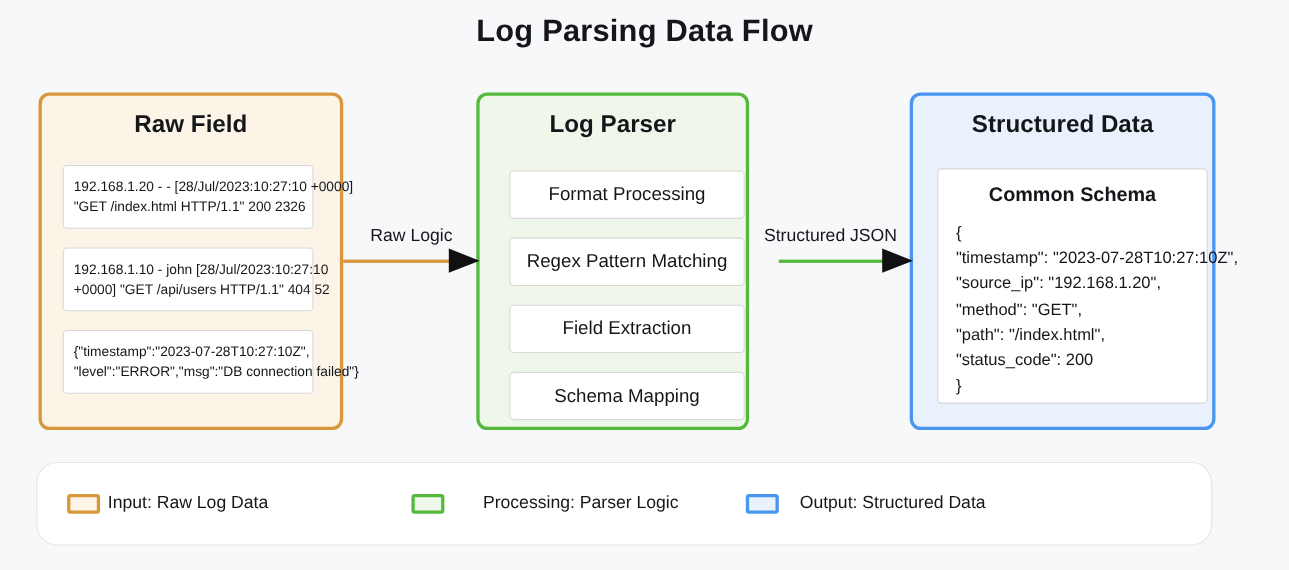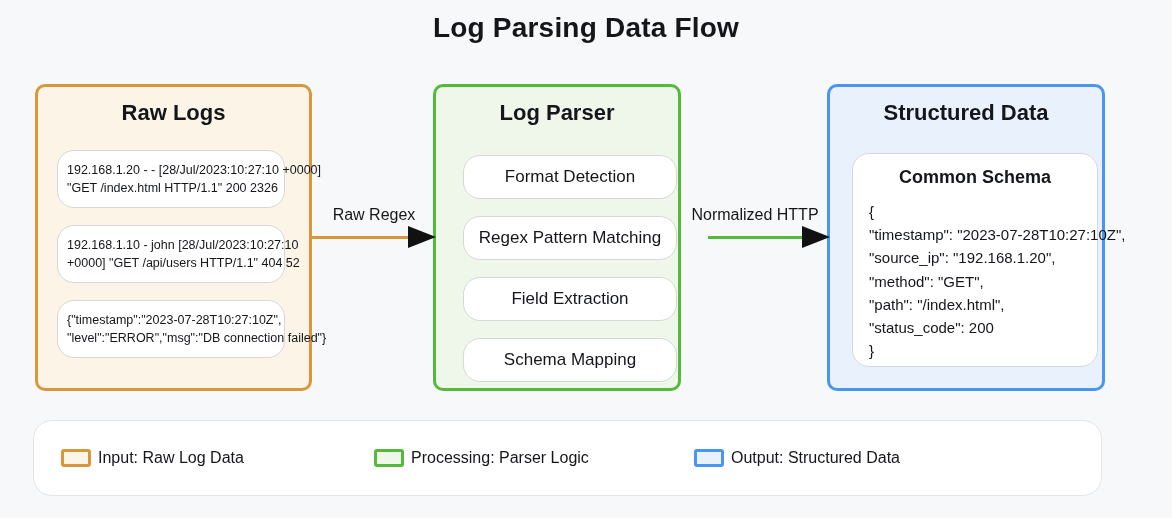--- a/index.html
+++ b/index.html
@@ -38,21 +38,21 @@
   .node-title {
     margin-top: 13px;
     text-align: center;
     font-size: 22px;
     font-weight: 700;
   }
 
   .card {
     background: #fff;
     border: 1px solid var(--card-border, #D7D7D7);
-    border-radius: 17px;
+    border-radius: 4px;
   }
 
   
   .log-card {
     left: 19px; width: 228px; height: 58px;
     padding: 10px 0 0 9px;
     font-size: 12.5px;
     line-height: 18px;
     white-space: nowrap;
     overflow: visible;
@@ -118,84 +118,84 @@
     left: 33px; top: 420px; width: 1069px; height: 76px;
     background: #fff;
     border: 1px solid var(--legend-border, #E3E5E8);
     border-radius: 19px;
   }
   .legend-item {
     position: absolute; top: 0; height: 100%;
     display: flex; align-items: center;
   }
   .legend-item.l0 { left: 27px; }
-  .legend-item.l1 { left: 340px; }
-  .legend-item.l2 { left: 660px; }
+  .legend-item.l1 { left: 340px; gap: 28px; }
+  .legend-item.l2 { left: 644px; gap: 12px; }
   .legend-swatch {
     width: 30px; height: 18px;
     border: 3px solid #999;
     border-radius: 3px;
     box-sizing: border-box;
     margin-right: 7px;
   }
   .swatch-input   { background: var(--input-fill, #FCF4E6);  border-color: var(--input-border, #D8973B); }
   .swatch-process { background: var(--process-fill, #EFF7EB); border-color: var(--process-border, #55B93C); }
   .swatch-output  { background: var(--output-fill, #E9F1FC);  border-color: var(--output-border, #4896F0); }
   .legend-label { font-size: 16px; }
 </style>
 </head>
 <body>
 
 <div id="stage">
 
   <div class="abs diagram-title">Log Parsing Data Flow</div>
 
   <div class="abs node node-input">
-    <div class="node-title">Raw Logs</div>
+    <div class="node-title">Raw Field</div>
     <div class="abs card log-card c0">
       <div>192.168.1.20 - - [28/Jul/2023:10:27:10 +0000]</div>
       <div>"GET /index.html HTTP/1.1" 200 2326</div>
     </div>
     <div class="abs card log-card c1">
       <div>192.168.1.10 - john [28/Jul/2023:10:27:10</div>
       <div>+0000] "GET /api/users HTTP/1.1" 404 52</div>
     </div>
     <div class="abs card log-card c2">
       <div>{"timestamp":"2023-07-28T10:27:10Z",</div>
       <div>"level":"ERROR","msg":"DB connection failed"}</div>
     </div>
   </div>
 
   <div class="abs node node-process">
     <div class="node-title">Log Parser</div>
-    <div class="abs card step-card s0">Format Detection</div>
+    <div class="abs card step-card s0">Format Processing</div>
     <div class="abs card step-card s1">Regex Pattern Matching</div>
     <div class="abs card step-card s2">Field Extraction</div>
     <div class="abs card step-card s3">Schema Mapping</div>
   </div>
 
   <div class="abs node node-output">
     <div class="node-title">Structured Data</div>
     <div class="abs card schema-card">
       <div class="schema-title">Common Schema</div>
       <div class="schema-line">{</div>
       <div class="schema-line">"timestamp": "2023-07-28T10:27:10Z",</div>
       <div class="schema-line">"source_ip": "192.168.1.20",</div>
       <div class="schema-line">"method": "GET",</div>
       <div class="schema-line">"path": "/index.html",</div>
       <div class="schema-line">"status_code": 200</div>
       <div class="schema-line">}</div>
     </div>
   </div>
 
-  <div class="abs arrow-label arrow1-label">Raw Regex</div>
+  <div class="abs arrow-label arrow1-label">Raw Logic</div>
   <div class="abs arrow-line arrow1-line"></div>
   <div class="abs arrow-head arrow1-head"></div>
 
-  <div class="abs arrow-label arrow2-label">Normalized HTTP</div>
+  <div class="abs arrow-label arrow2-label">Structured JSON</div>
   <div class="abs arrow-line arrow2-line"></div>
   <div class="abs arrow-head arrow2-head"></div>
 
   <div class="abs legend">
     <div class="legend-item l0">
       <span class="legend-swatch swatch-input"></span>
       <span class="legend-label">Input: Raw Log Data</span>
     </div>
     <div class="legend-item l1">
       <span class="legend-swatch swatch-process"></span>

